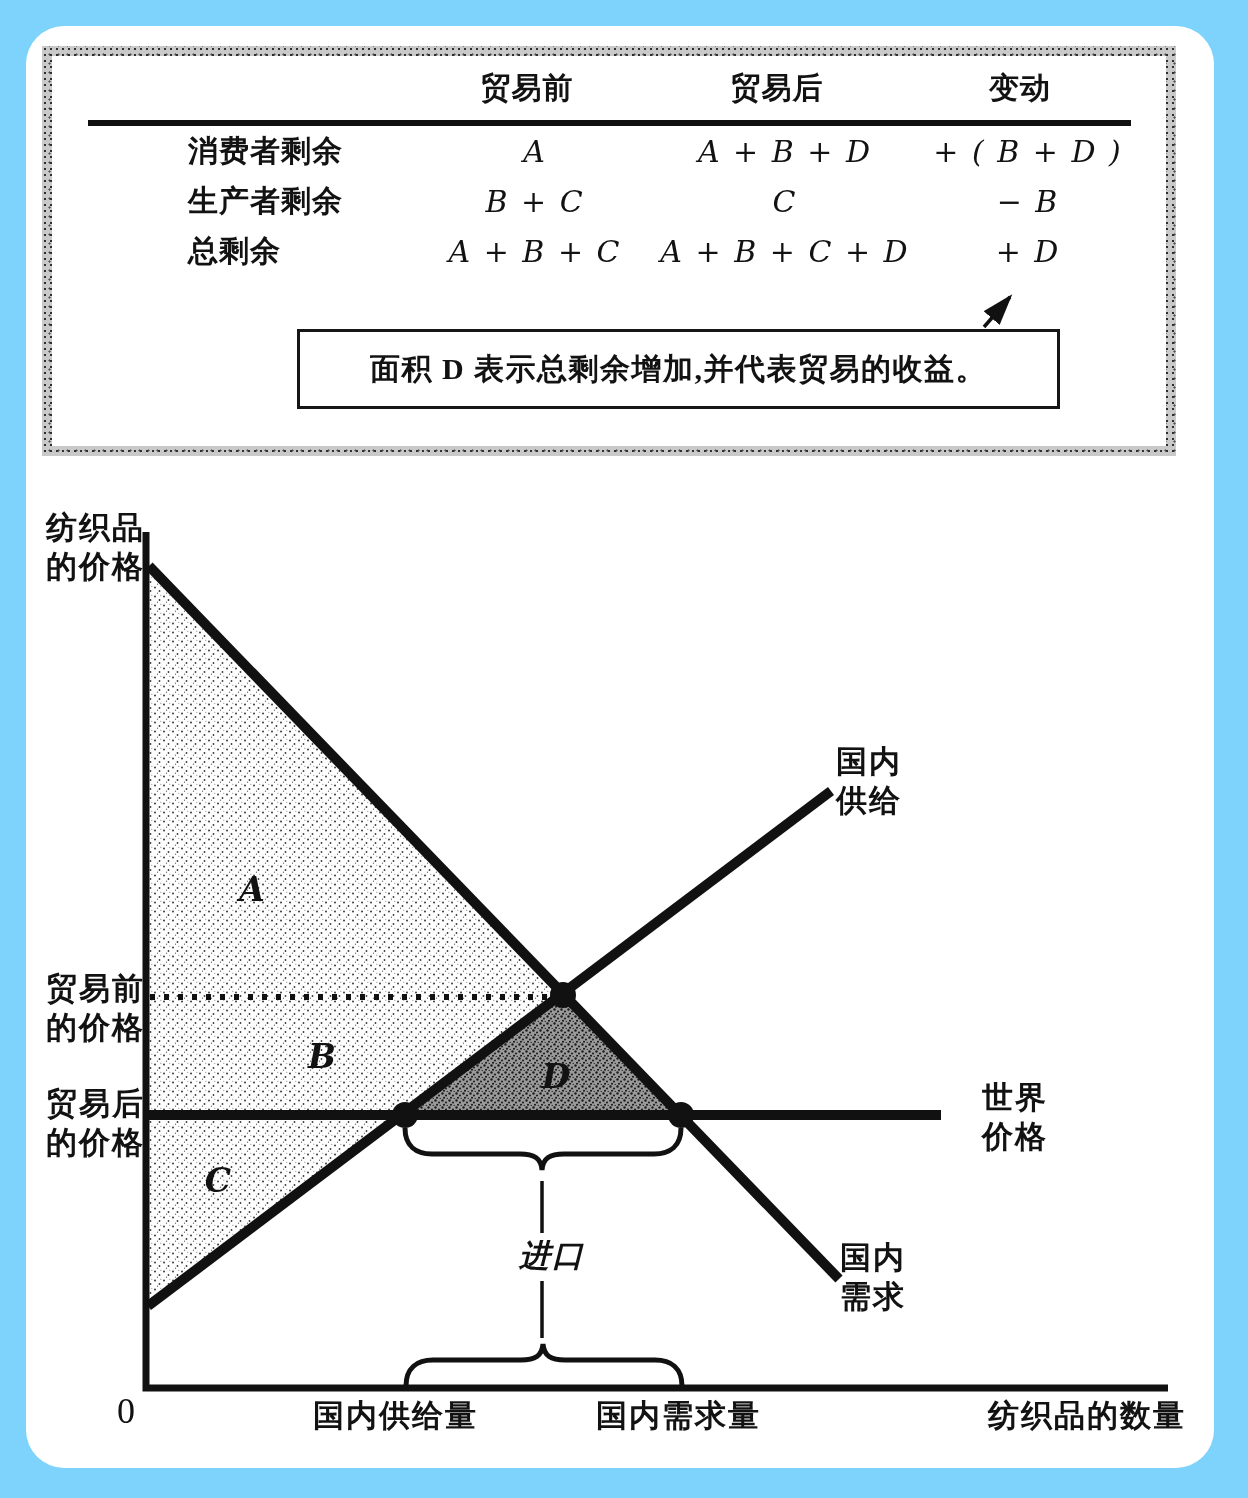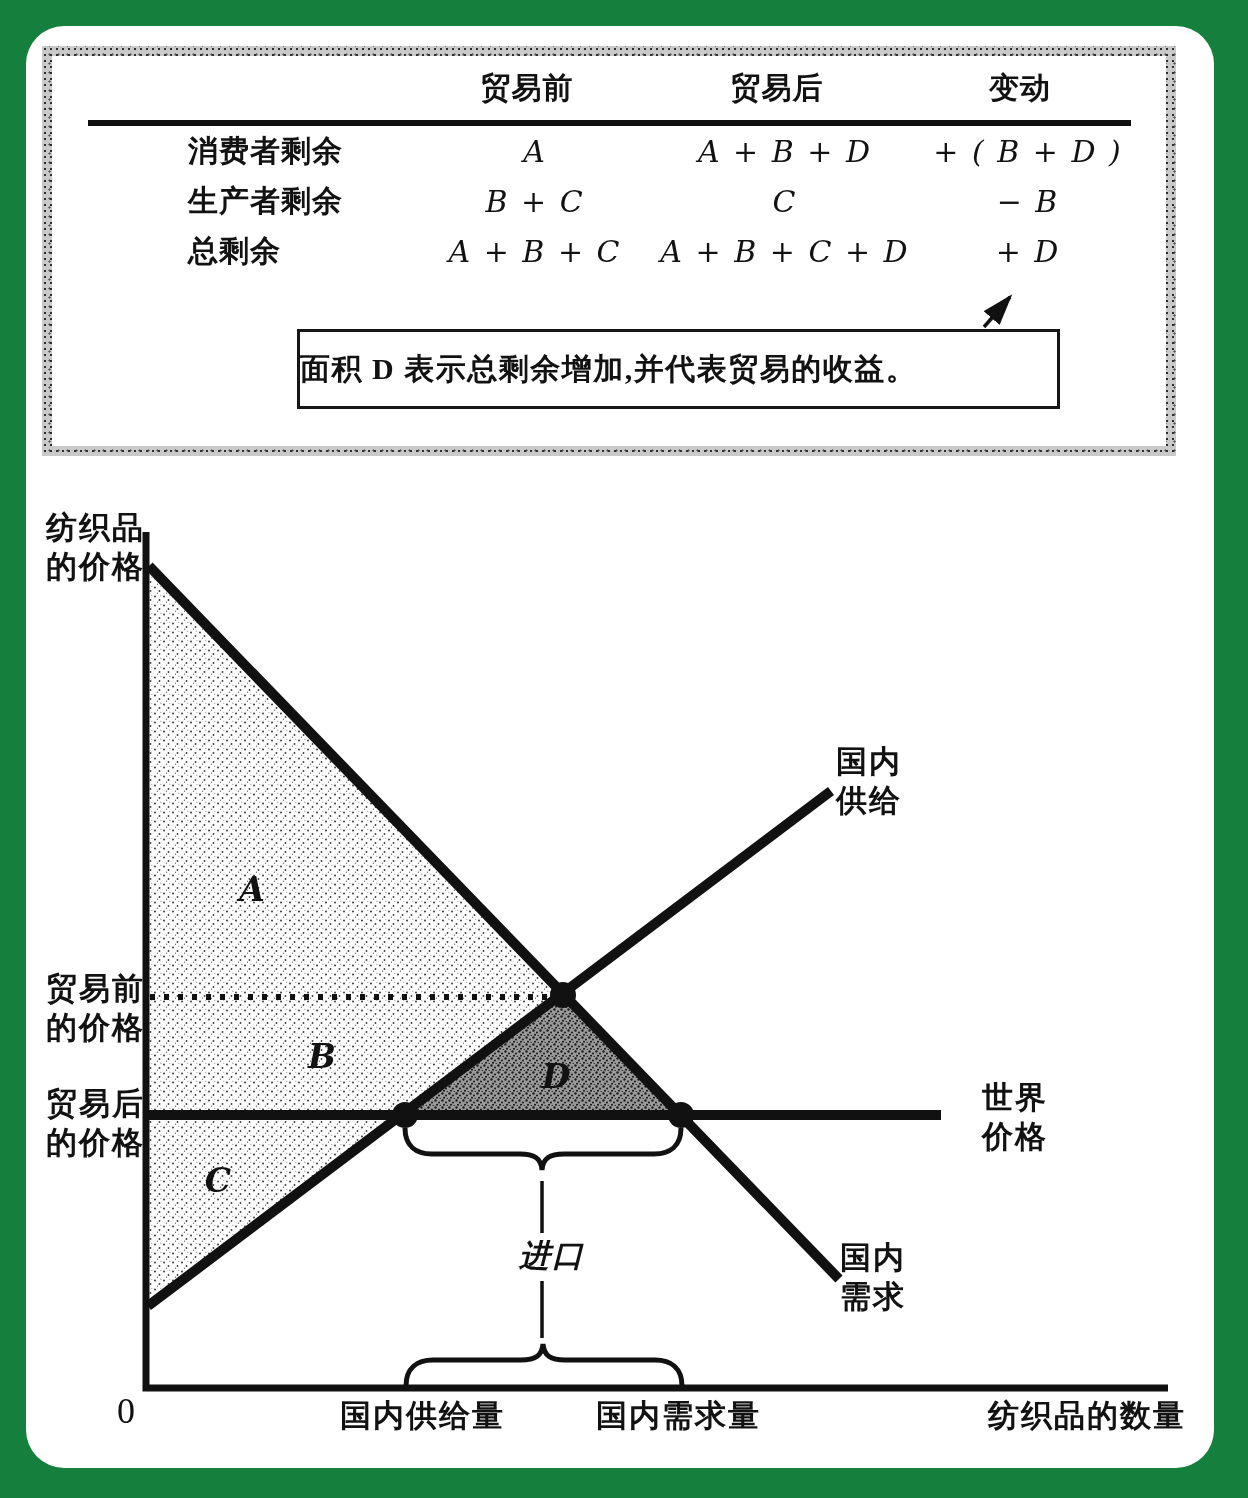--- a/index.html
+++ b/index.html
@@ -1,20 +1,20 @@
 <!DOCTYPE html>
 <html><head>
 <meta charset="utf-8">
 <style>
   html,body{margin:0;padding:0;}
   body{
     width:1248px;height:1498px;background:#000;overflow:hidden;
     font-family:"Liberation Serif","DejaVu Serif",serif;color:#121212;
   }
-  .frame{position:relative;width:1248px;height:1498px;background:#15803d;}
+  .frame{position:relative;width:1248px;height:1498px;background:#7dd3fc;}
   .content{
     position:absolute;left:26px;top:26px;width:1188px;height:1442px;
     background:#fff;border-radius:38px;
   }
   
   .tbox{
     position:absolute;left:42px;top:46px;width:1134px;height:410px;
     background-color:#c9c9c9;
     background-image:
       radial-gradient(#2e2e2e 1.1px, transparent 1.4px),
@@ -28,21 +28,21 @@
   .thead{height:64px;}
   .trow{height:50px;margin-left:8px;}
   .cell{text-align:center;font-size:30px;letter-spacing:1px;}
   .thead .cell{font-weight:600;}
   .cell.lab{text-align:left;padding-left:128px;font-weight:600;}
   .cell.math{font-style:italic;font-family:"DejaVu Serif","Liberation Serif",serif;letter-spacing:2px;}
   .cell.c4{padding-right:28px;}
   .hrule{height:6px;background:#111;margin-left:36px;width:1043px;}
   .note{
     position:absolute;left:297px;top:329px;width:757px;height:74px;
-    border:3px solid #161616;display:flex;align-items:center;
+    border:3px solid #161616;display:flex;align-items:center;justify-content:center;
     background:#fff;font-size:30px;font-weight:600;letter-spacing:1.5px;
   }
   
   .dlab{position:absolute;font-size:31px;font-weight:600;line-height:39px;letter-spacing:2px;white-space:nowrap;}
   .dlab span{display:block;text-align:right;}
   .cen{text-align:center;}
   .rlab{
     position:absolute;width:60px;height:44px;display:flex;align-items:center;justify-content:center;
     font-style:italic;font-family:"DejaVu Serif","Liberation Serif",serif;font-size:33px;font-weight:600;
   }
@@ -170,16 +170,16 @@
 
   <div class="dlab cen" style="left:512px;top:1236px;width:80px;font-style:italic;">进口</div>
 
   <div class="rlab" style="left:222px;top:867px;">A</div>
   <div class="rlab" style="left:292px;top:1034px;">B</div>
   <div class="rlab" style="left:188px;top:1158px;">C</div>
   <div class="rlab" style="left:526px;top:1054px;">D</div>
 
   <div class="zero">0</div>
 
-  <div class="dlab cen" style="left:340px;top:1396px;width:164px;text-align:right;">国内供给量</div>
+  <div class="dlab cen" style="left:313px;top:1396px;width:164px;text-align:right;">国内供给量</div>
   <div class="dlab cen" style="left:596px;top:1396px;width:164px;">国内需求量</div>
   <div class="dlab cen" style="left:988px;top:1396px;width:192px;">纺织品的数量</div>
 </div>
 
 </body></html>

